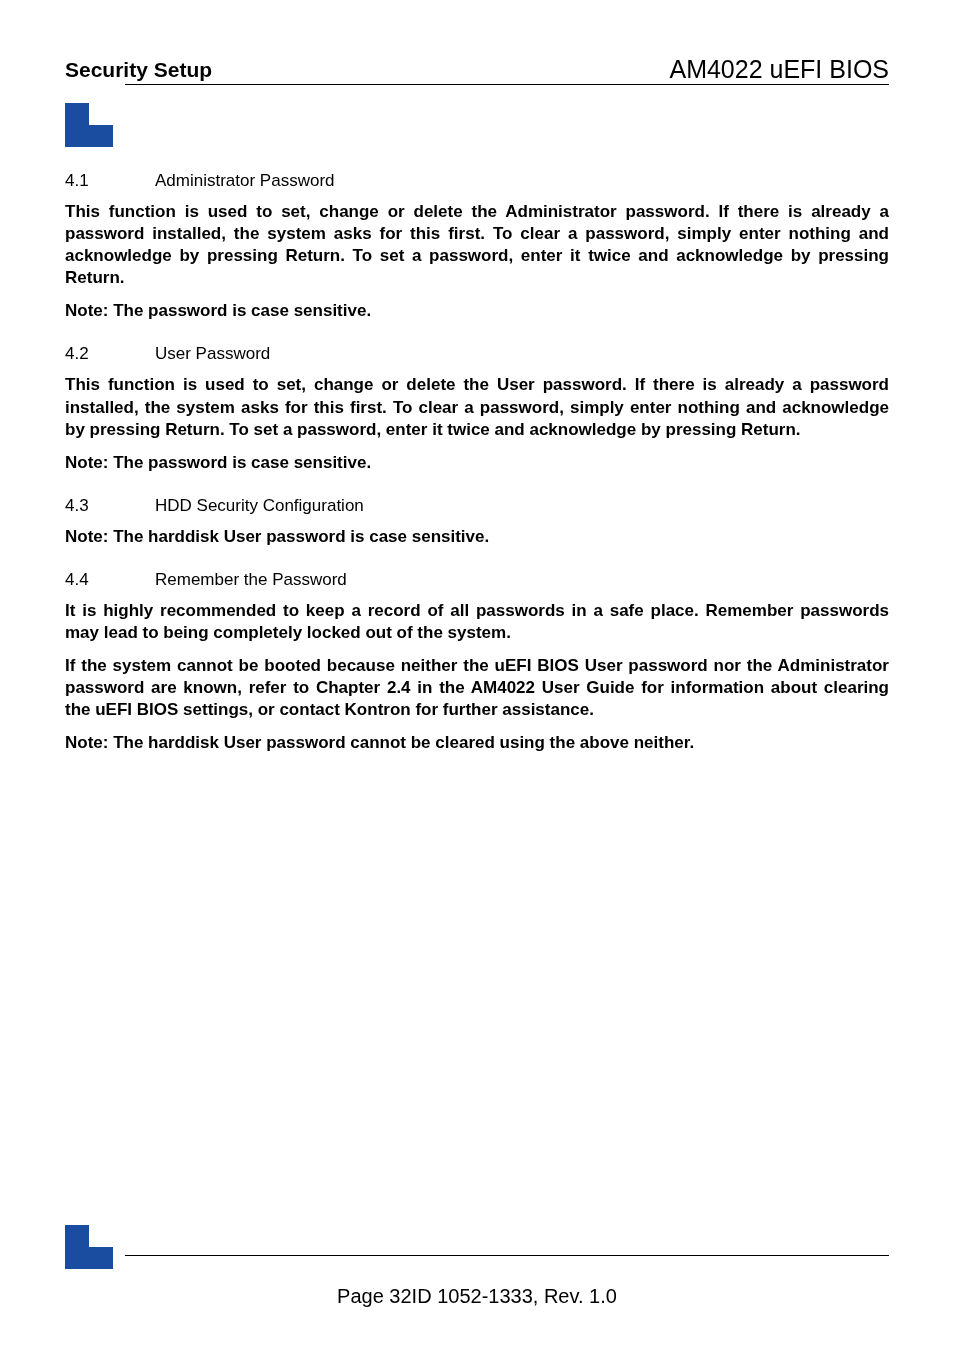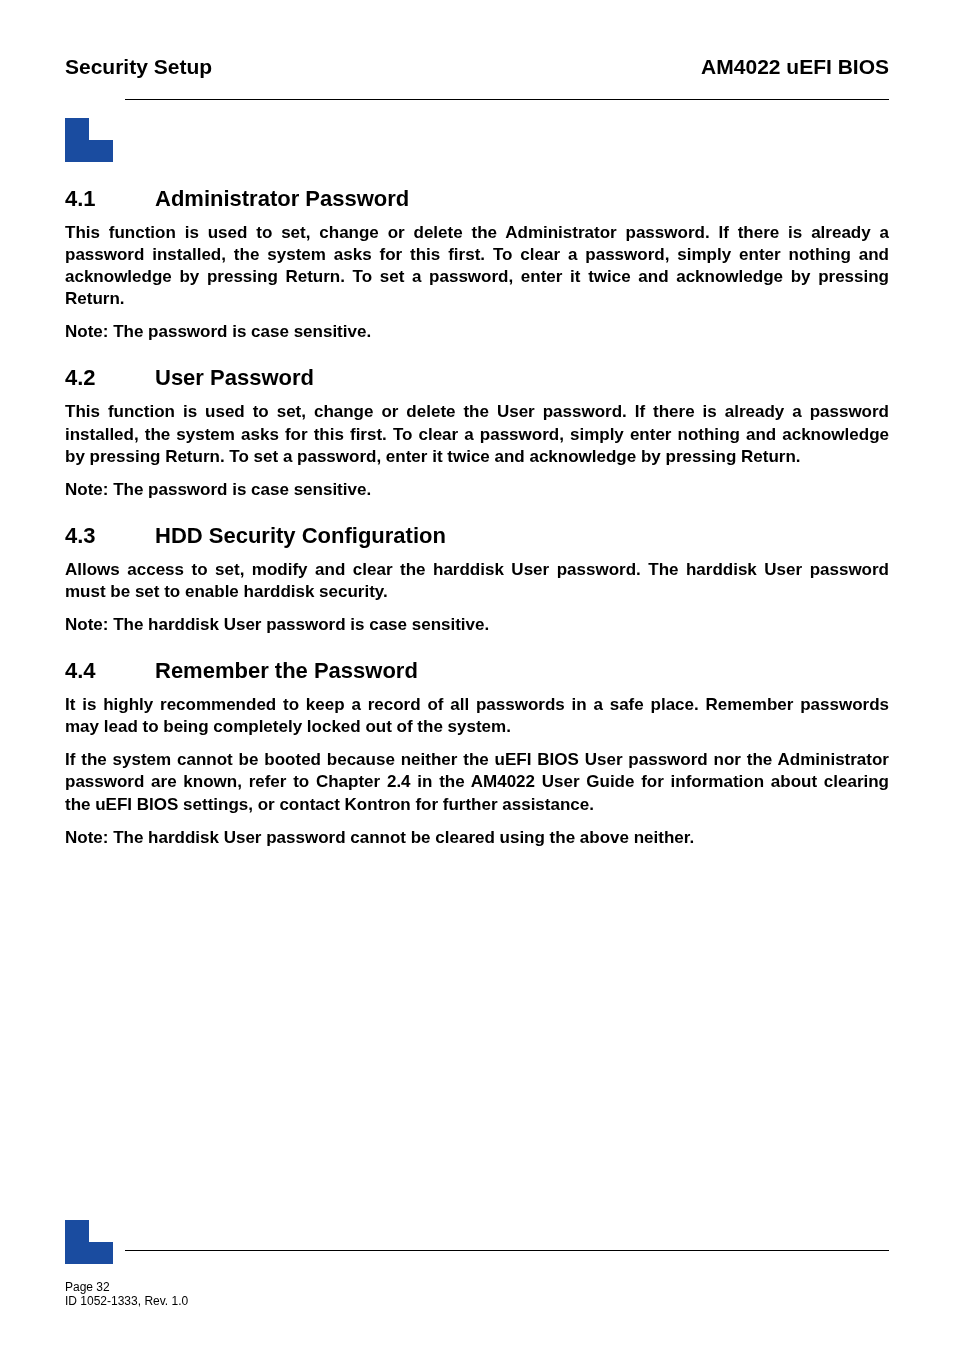--- a/index.html
+++ b/index.html
@@ -17,29 +17,29 @@
     }
     .page {
       padding: 55px 65px 0 65px;
       height: 100%;
       position: relative;
     }
     .header-row {
       display: flex;
       justify-content: space-between;
       align-items: center;
-      margin-bottom: 20px;
+      margin-bottom: 0;
     }
     .header-left {
       font-size: 21px;
       font-weight: bold;
     }
     .header-right {
-      font-size: 21px;
-      font-weight: bold;
+      font-size: 25px;
+      font-weight: normal;
     }
     .header-rule {
       border: none;
       border-top: 1.6px solid #000;
       margin-bottom: 18px;
       margin-left: 60px;
     }
     .logo-shape {
       width: 48px;
       height: 48px;
@@ -59,22 +59,22 @@
       left: 0;
       top: 22px;
       width: 48px;
       height: 22px;
       background: #1a4ca0;
     }
     .section {
       margin-bottom: 22px;
     }
     .section-heading {
-      font-size: 22px;
-      font-weight: bold;
+      font-size: 17px;
+      font-weight: normal;
       margin-bottom: 10px;
     }
     .section-num {
       display: inline-block;
       width: 90px;
     }
     .body-text {
       font-size: 17px;
       line-height: 1.30;
       text-align: justify;
@@ -120,22 +120,21 @@
       border-top: 1.6px solid #000;
       margin-left: 60px;
       position: absolute;
       top: 30px;
       left: 0;
       right: 0;
     }
     .footer-text {
       display: flex;
       justify-content: center;
-      font-size: 12px;
-      flex-direction: column;
+      font-size: 20px;
     }
   </style>
 </head>
 <body>
 
 <div class="page">
 
   <div class="header-row">
     <div class="header-left">Security Setup</div>
     <div class="header-right">AM4022 uEFI BIOS</div>
@@ -160,21 +159,20 @@
       <span class="section-num">4.2</span><span>User Password</span>
     </h2>
     <p class="body-text">This function is used to set, change or delete the User password. If there is already a password installed, the system asks for this first. To clear a password, simply enter nothing and acknowledge by pressing Return. To set a password, enter it twice and acknowledge by pressing Return.</p>
     <p class="body-text">Note: The password is case sensitive.</p>
   </div>
 
   <div class="section">
     <h2 class="section-heading">
       <span class="section-num">4.3</span><span>HDD Security Configuration</span>
     </h2>
-    <p class="body-text">Allows access to set, modify and clear the harddisk User password. The harddisk User password must be set to enable harddisk security.</p>
     <p class="body-text">Note: The harddisk User password is case sensitive.</p>
   </div>
 
   <div class="section">
     <h2 class="section-heading">
       <span class="section-num">4.4</span><span>Remember the Password</span>
     </h2>
     <p class="body-text">It is highly recommended to keep a record of all passwords in a safe place. Remember passwords may lead to being completely locked out of the system.</p>
     <p class="body-text">If the system cannot be booted because neither the uEFI BIOS User password nor the Administrator password are known, refer to Chapter 2.4 in the AM4022 User Guide for information about clearing the uEFI BIOS settings, or contact Kontron for further assistance.</p>
     <p class="body-text">Note: The harddisk User password cannot be cleared using the above neither.</p>

